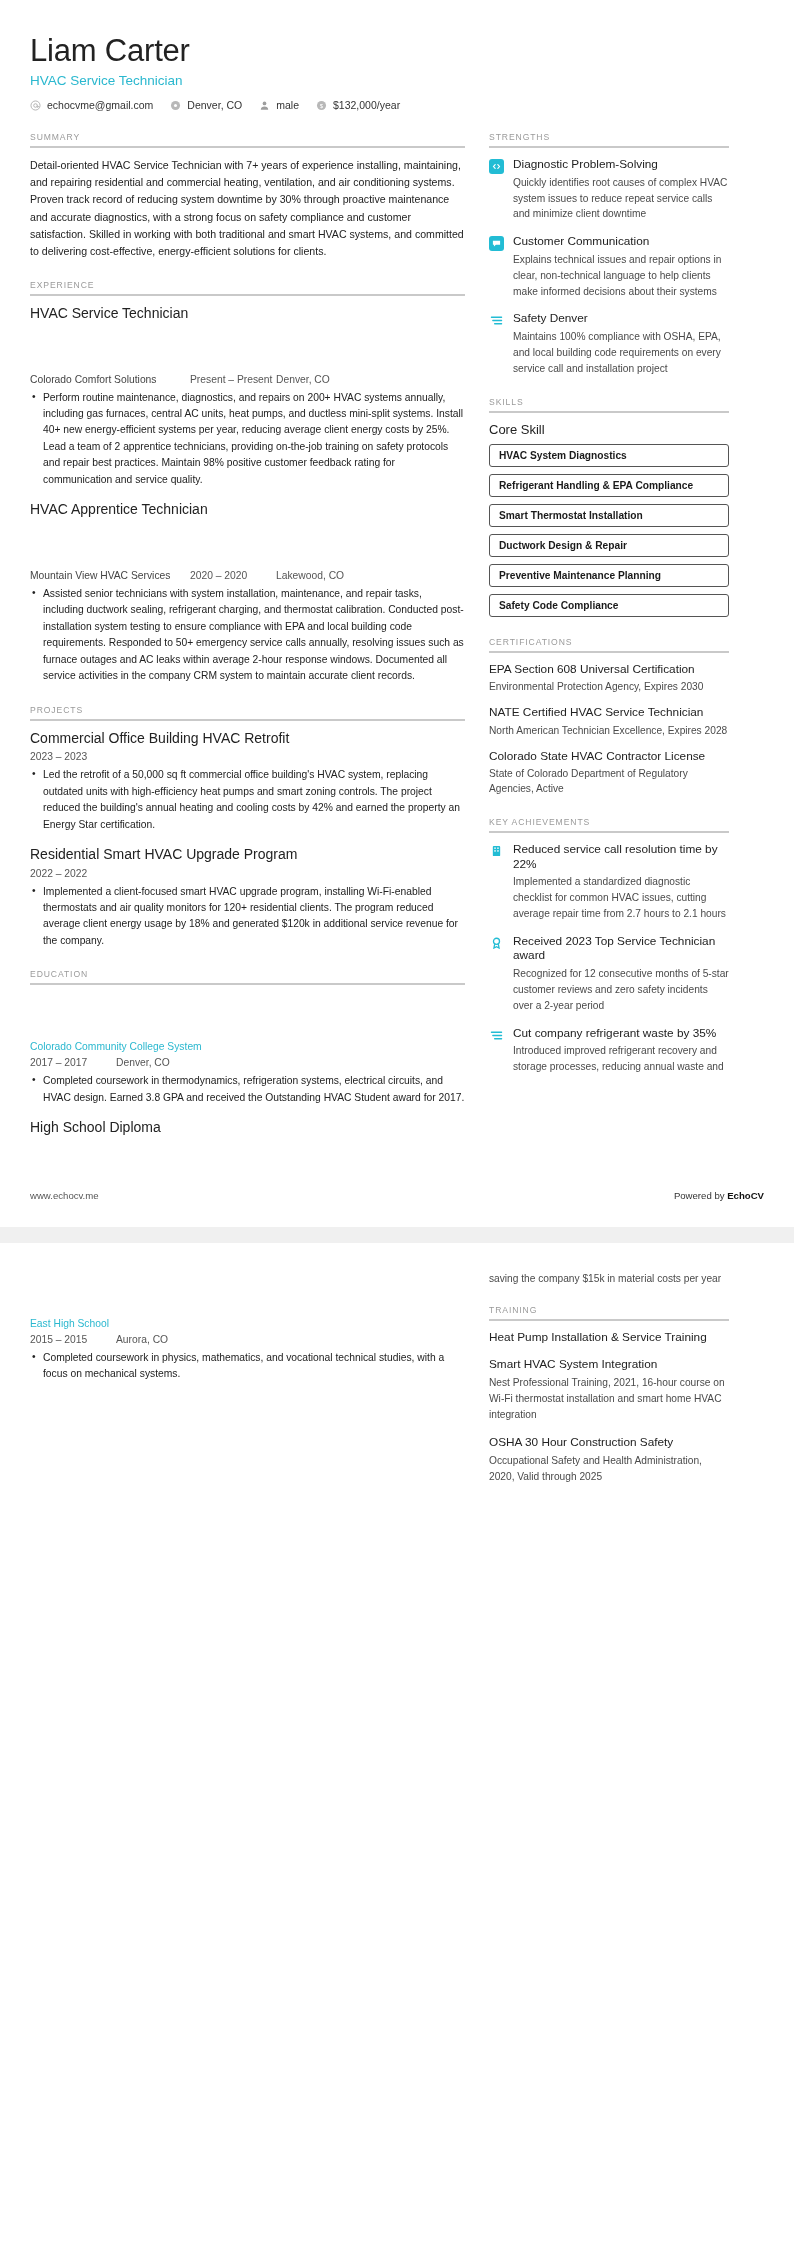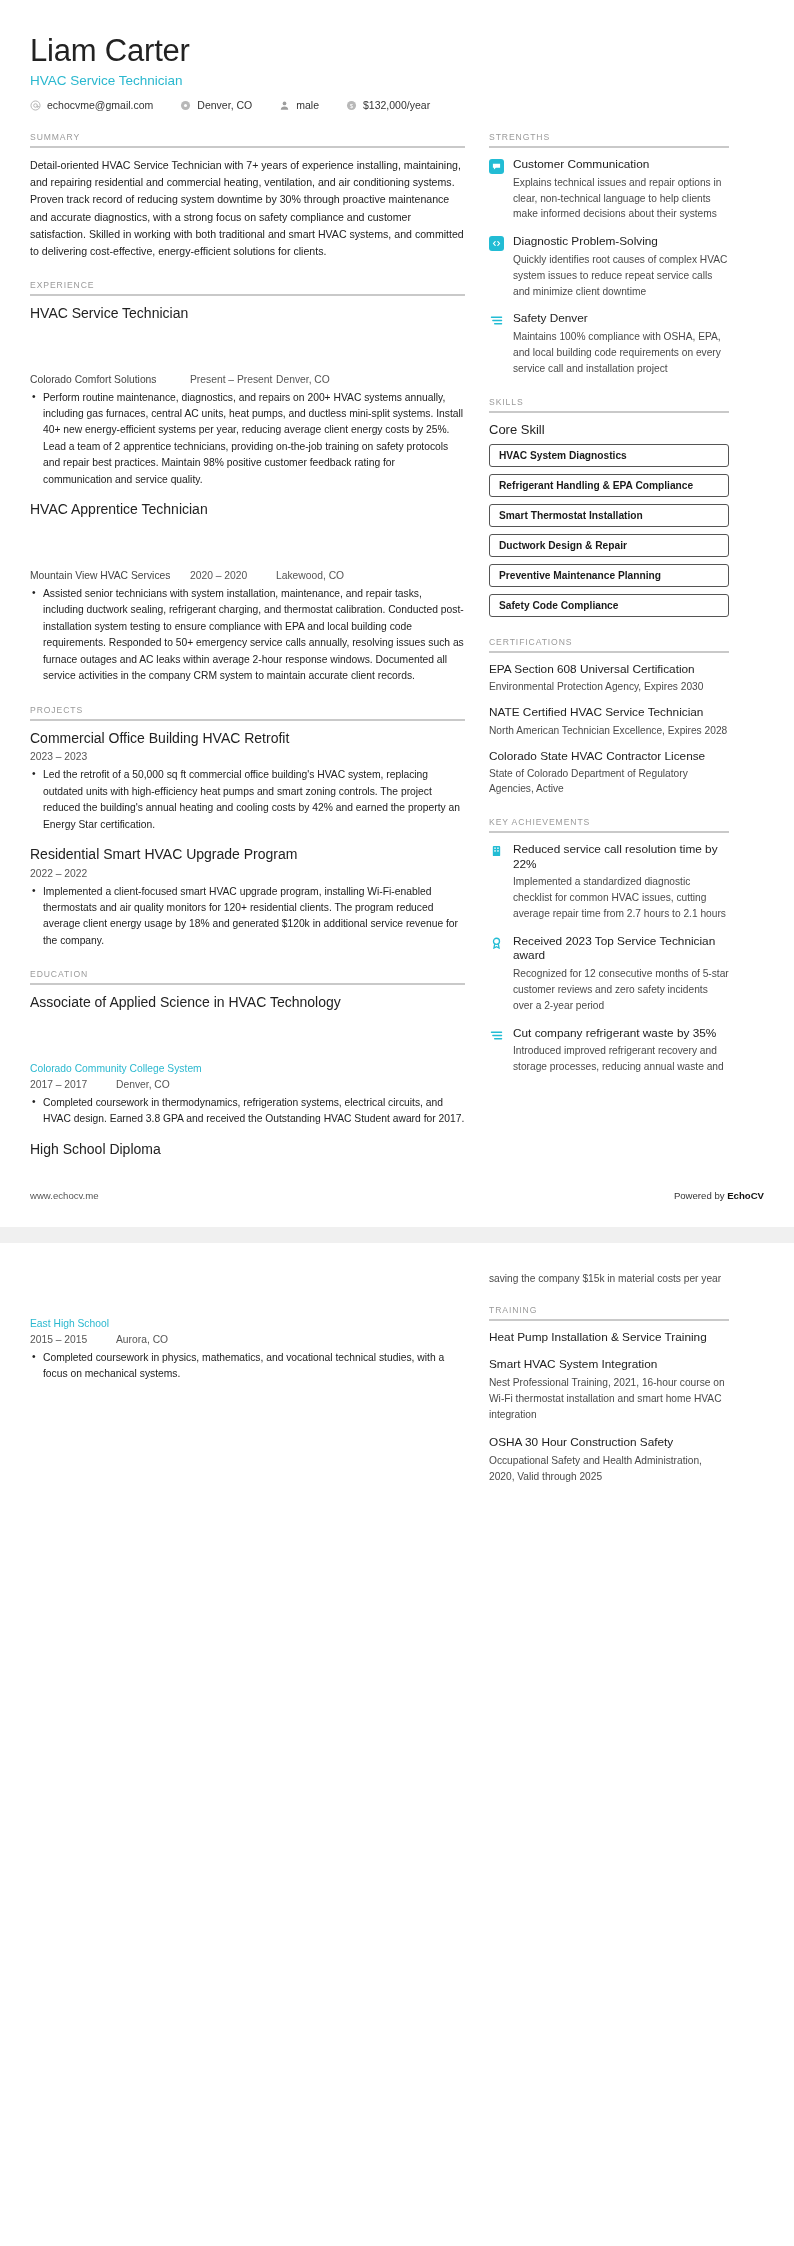--- a/index.html
+++ b/index.html
@@ -35,21 +35,21 @@
   .hdr-role {
     font-size: 13.5px;
     color: #2bb8cf;
     font-weight: 400;
     margin-bottom: 11px;
   }
   .hdr-contact {
     display: flex;
     align-items: center;
     flex-wrap: wrap;
-    gap: 10px;
+    gap: 0;
     font-size: 10.5px;
     color: #333;
   }
   .ci {
     display: inline-flex;
     align-items: center;
     margin-right: 17px;
   }
   .ci .gl {
     width: 11px;
@@ -341,21 +341,20 @@
             <li>Implemented a client-focused smart HVAC upgrade program, installing Wi-Fi-enabled thermostats and air quality monitors for 120+ residential clients. The program reduced average client energy usage by 18% and generated $120k in additional service revenue for the company.</li>
           </ul>
         </div>
       </div>
 
       <div class="sec">
         <div class="sec-label">EDUCATION</div>
         <div class="sec-rule"></div>
 
         <div class="entry">
-          <div class="entry-title">Associate of Applied Science in HVAC Technology</div>
           <div class="entry-meta">
             <span class="entry-org link">Colorado Community College System</span>
           </div>
           <div class="entry-meta">
             <span class="entry-dates">2017 – 2017</span>
             <span class="entry-loc">Denver, CO</span>
           </div>
           <ul class="bullets">
             <li>Completed coursework in thermodynamics, refrigeration systems, electrical circuits, and HVAC design. Earned 3.8 GPA and received the Outstanding HVAC Student award for 2017.</li>
           </ul>
@@ -369,39 +368,39 @@
     </div>
 
     <div class="col-right">
 
       <div class="sec">
         <div class="sec-label">STRENGTHS</div>
         <div class="sec-rule"></div>
 
         <div class="str-item">
           <span class="str-ico">
+            <svg width="9" height="9" viewBox="0 0 12 12" fill="none" stroke="#fff" stroke-width="1.5" stroke-linecap="round">
+                <path d="M4.2 3.4 2 6l2.2 2.6M7.8 3.4 10 6 7.8 8.6"></path>
+              </svg>
+          </span>
+          <span class="str-body">
+            <span class="str-title" style="display:block">Diagnostic Problem-Solving</span>
+            <span class="str-desc" style="display:block">Quickly identifies root causes of complex HVAC system issues to reduce repeat service calls and minimize client downtime</span>
+          </span>
+        </div>
+
+        <div class="str-item">
+          <span class="str-ico">
             <svg width="9" height="9" viewBox="0 0 12 12" fill="#fff">
                 <path d="M1.2 2.2h9.6v5.6H5.2L2.6 9.9V7.8H1.2z"></path>
               </svg>
           </span>
           <span class="str-body">
             <span class="str-title" style="display:block">Customer Communication</span>
             <span class="str-desc" style="display:block">Explains technical issues and repair options in clear, non-technical language to help clients make informed decisions about their systems</span>
-          </span>
-        </div>
-
-        <div class="str-item">
-          <span class="str-ico">
-            <svg width="9" height="9" viewBox="0 0 12 12" fill="none" stroke="#fff" stroke-width="1.5" stroke-linecap="round">
-                <path d="M4.2 3.4 2 6l2.2 2.6M7.8 3.4 10 6 7.8 8.6"></path>
-              </svg>
-          </span>
-          <span class="str-body">
-            <span class="str-title" style="display:block">Diagnostic Problem-Solving</span>
-            <span class="str-desc" style="display:block">Quickly identifies root causes of complex HVAC system issues to reduce repeat service calls and minimize client downtime</span>
           </span>
         </div>
 
         <div class="str-item">
           <span class="str-ico plain">
             <svg width="13" height="11" viewBox="0 0 14 12" stroke="#22bcd4" stroke-width="1.5" stroke-linecap="round">
                 <path d="M1.5 2.5h11M3 6h9.5M5 9.5h7.5"></path>
               </svg>
           </span>
           <span class="str-body">

